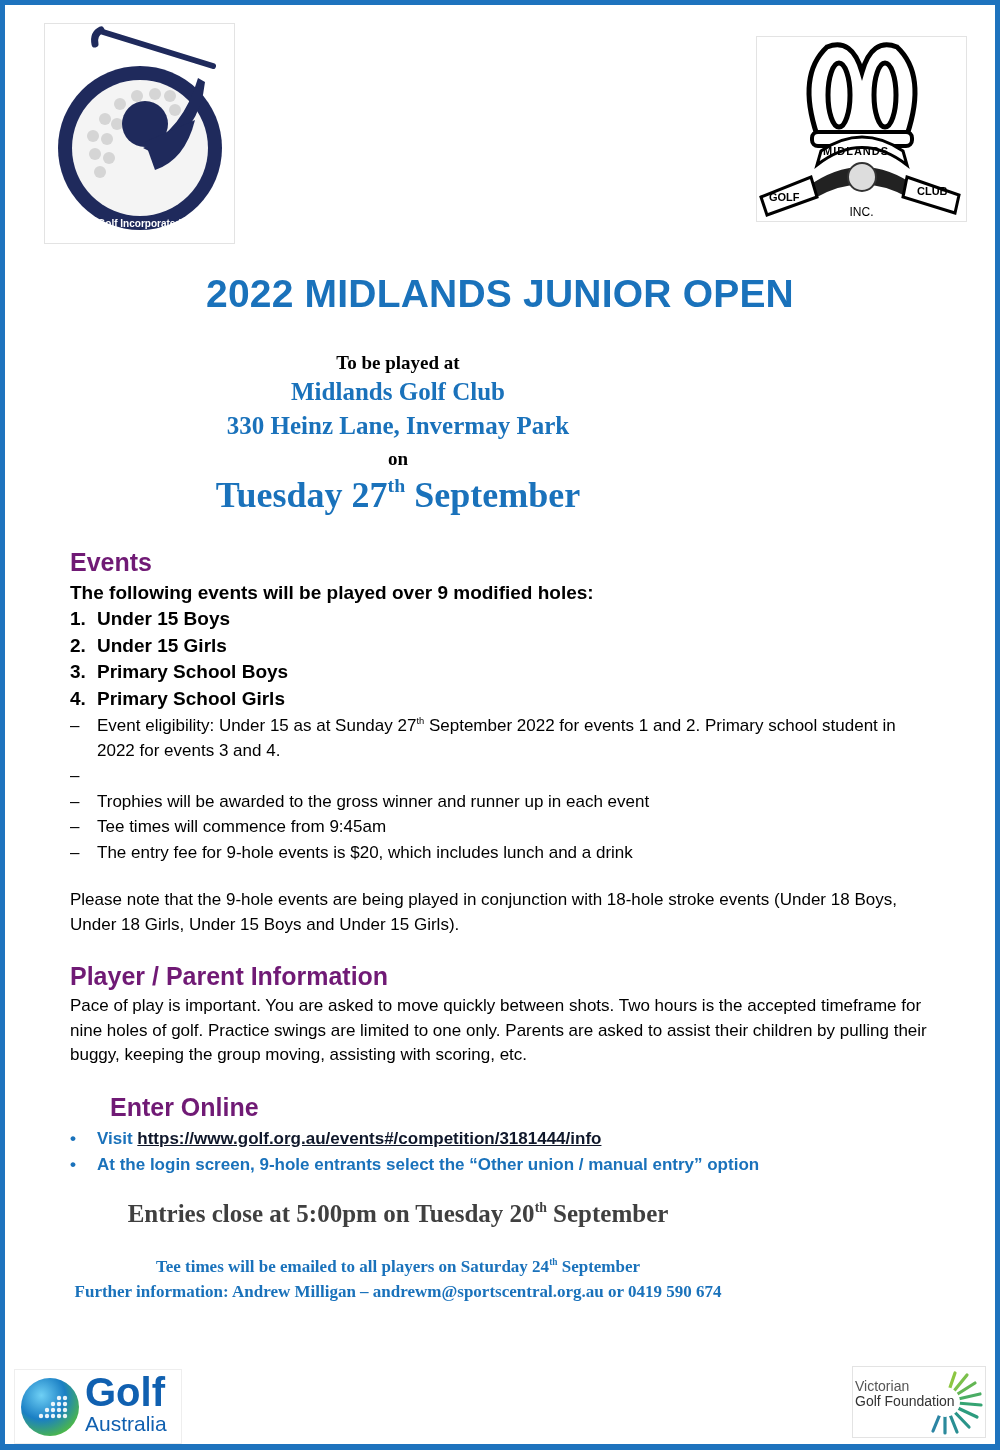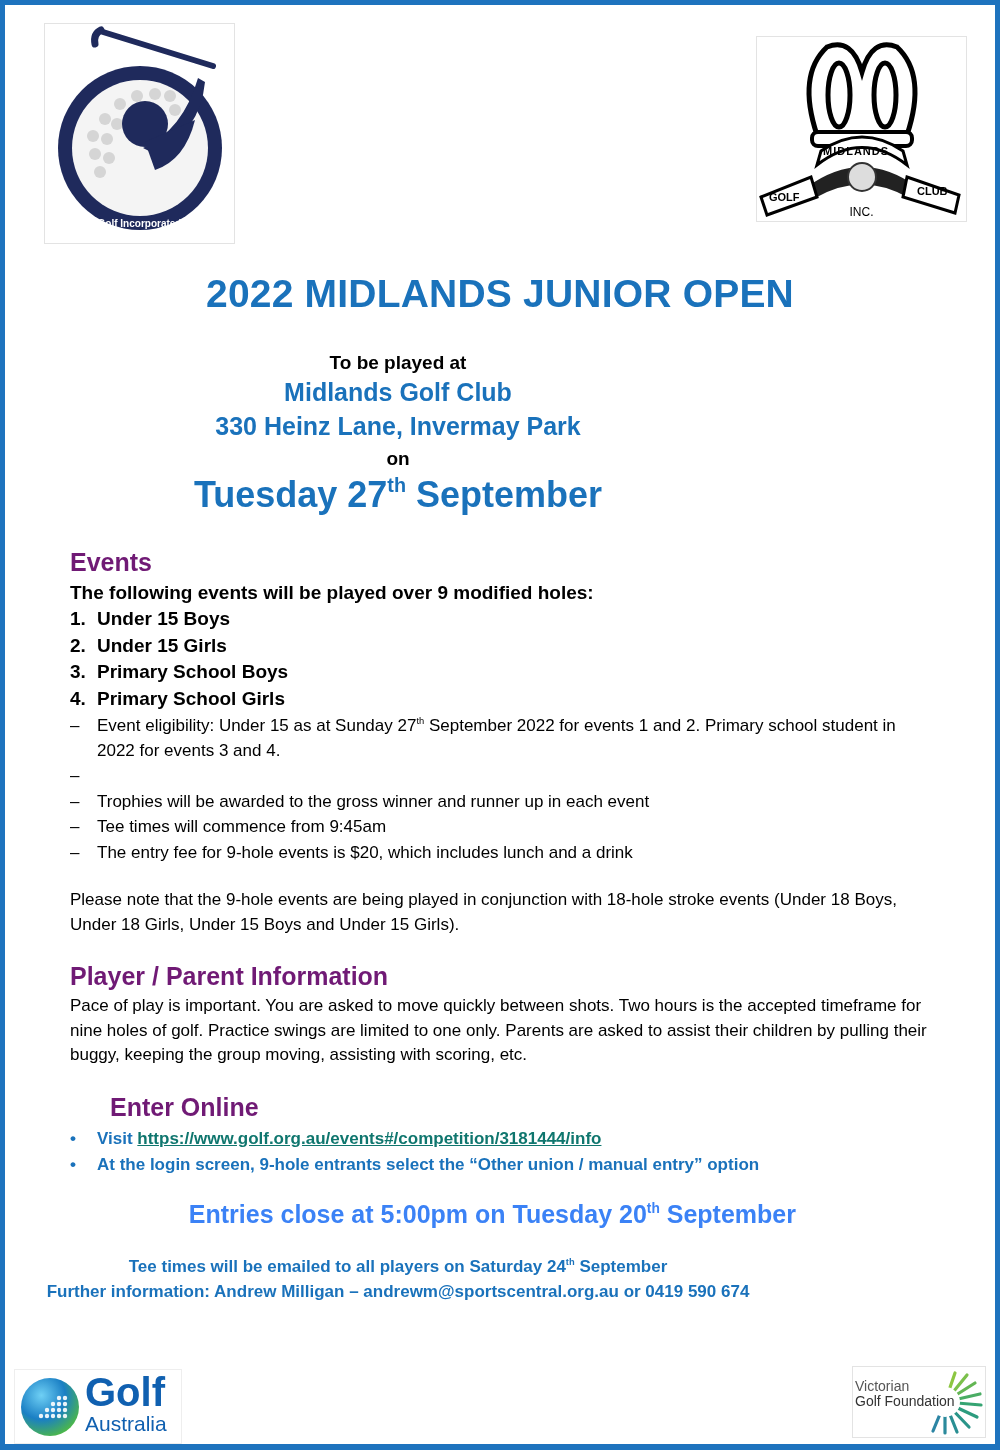--- a/index.html
+++ b/index.html
@@ -15,21 +15,21 @@
   .logo-box { position: absolute; background: #fff; border: 1px solid #e3e3e3; }
   .logo-bdg { left: 44px; top: 23px; width: 189px; height: 219px; }
   .logo-mid { left: 756px; top: 36px; width: 209px; height: 184px; }
   .logo-ga  { left: 14px; top: 1369px; width: 166px; height: 73px; border-color:#eee; }
   .logo-vgf { left: 852px; top: 1366px; width: 132px; height: 70px; }
 
   .title {
     position: absolute; left: 0; width: 1000px; top: 272px; text-align: center;
     font-weight: bold; font-size: 39px; color: #1a72bb; letter-spacing: 0.2px;
   }
-  .center-line { position: absolute; left: 0; width: 796px; text-align: center; font-weight: bold; }
+  .center-line { position: absolute; left: 0; width: 796px; text-align: center; font-weight: bold; font-family: Liberation Serif, serif; }
   .l-played { top: 352px; font-size: 19px; }
   .l-club { top: 378px; font-size: 25px; color: #1a72bb; }
   .l-addr { top: 412px; font-size: 25px; color: #1a72bb; }
   .l-on { top: 448px; font-size: 19px; }
   .l-date { top: 474px; font-size: 36px; color: #1a72bb; }
   sup { font-size: 0.55em; vertical-align: 0.75em; line-height: 0; }
 
   .section-h { position: absolute; left: 70px; font-weight: bold; font-size: 25px; color: #701a75; }
   .h-events { top: 548px; }
   .h-player { top: 962px; }
@@ -42,23 +42,23 @@
   .numbered .n { width: 27px; }
   .dashes { position: absolute; left: 70px; top: 714px; width: 860px; margin: 0; padding: 0; list-style: none; font-size: 17px; line-height: 24.5px; }
   .dashes li { display: flex; margin-bottom: 1px; }
   .dashes .d { width: 27px; flex: none; }
   .note { top: 888px; }
   .pace { top: 994px; }
 
   .bullets { position: absolute; left: 70px; top: 1126px; margin: 0; padding: 0; list-style: none; font-weight: bold; font-size: 17px; line-height: 26px; color: #1a72bb; }
   .bullets li { display: flex; }
   .bullets .b { width: 27px; }
-  .bullets a { color: #0f766e; text-decoration: underline; }
-
-  .closing { top: 1200px; font-size: 25px; color: #3b82f6; text-align: right; }
+  .bullets a { color: #0f172a; text-decoration: underline; }
+
+  .closing { top: 1200px; font-size: 25px; color: #404040; }
   .tee { top: 1257px; font-size: 17px; color: #1a72bb; }
   .further { top: 1282px; font-size: 17px; color: #1a72bb; }
 </style>
 </head>
 <body>
 
 <div class="frame"></div>
 
 <div class="logo-box logo-bdg">
   <svg width="189" height="219" viewBox="0 0 189 219">

